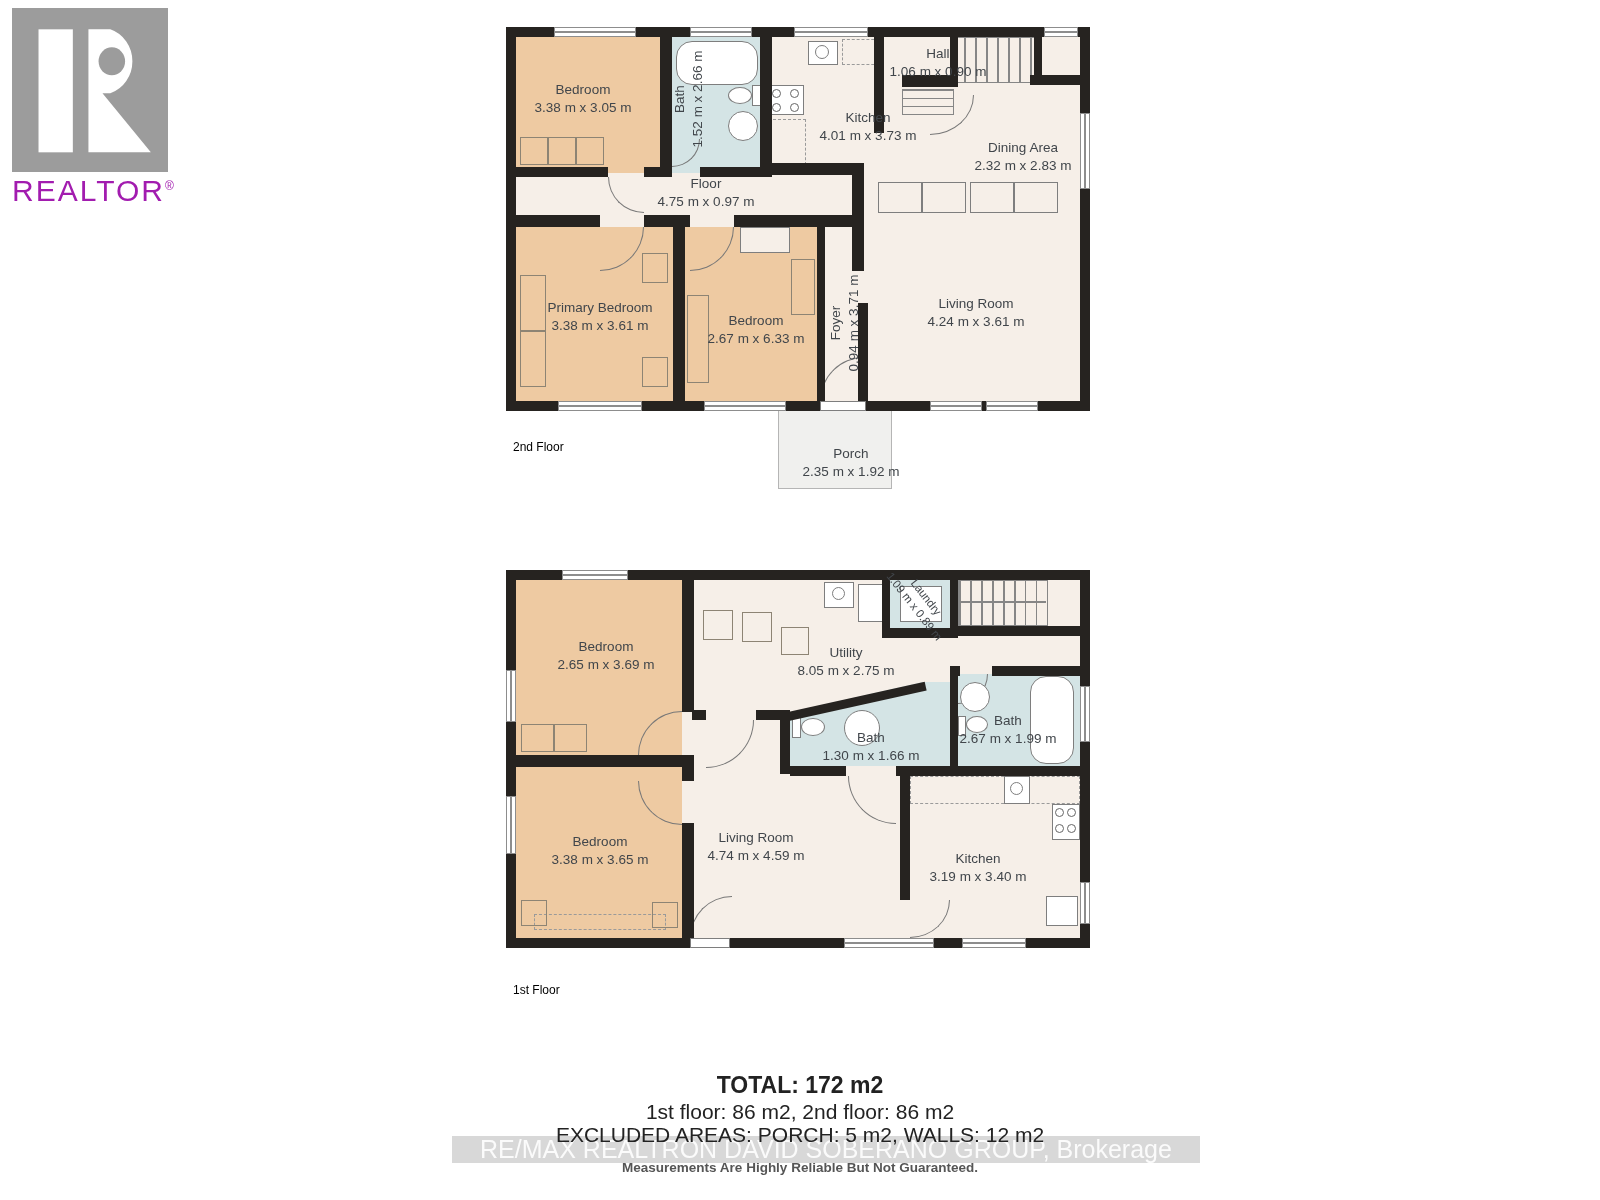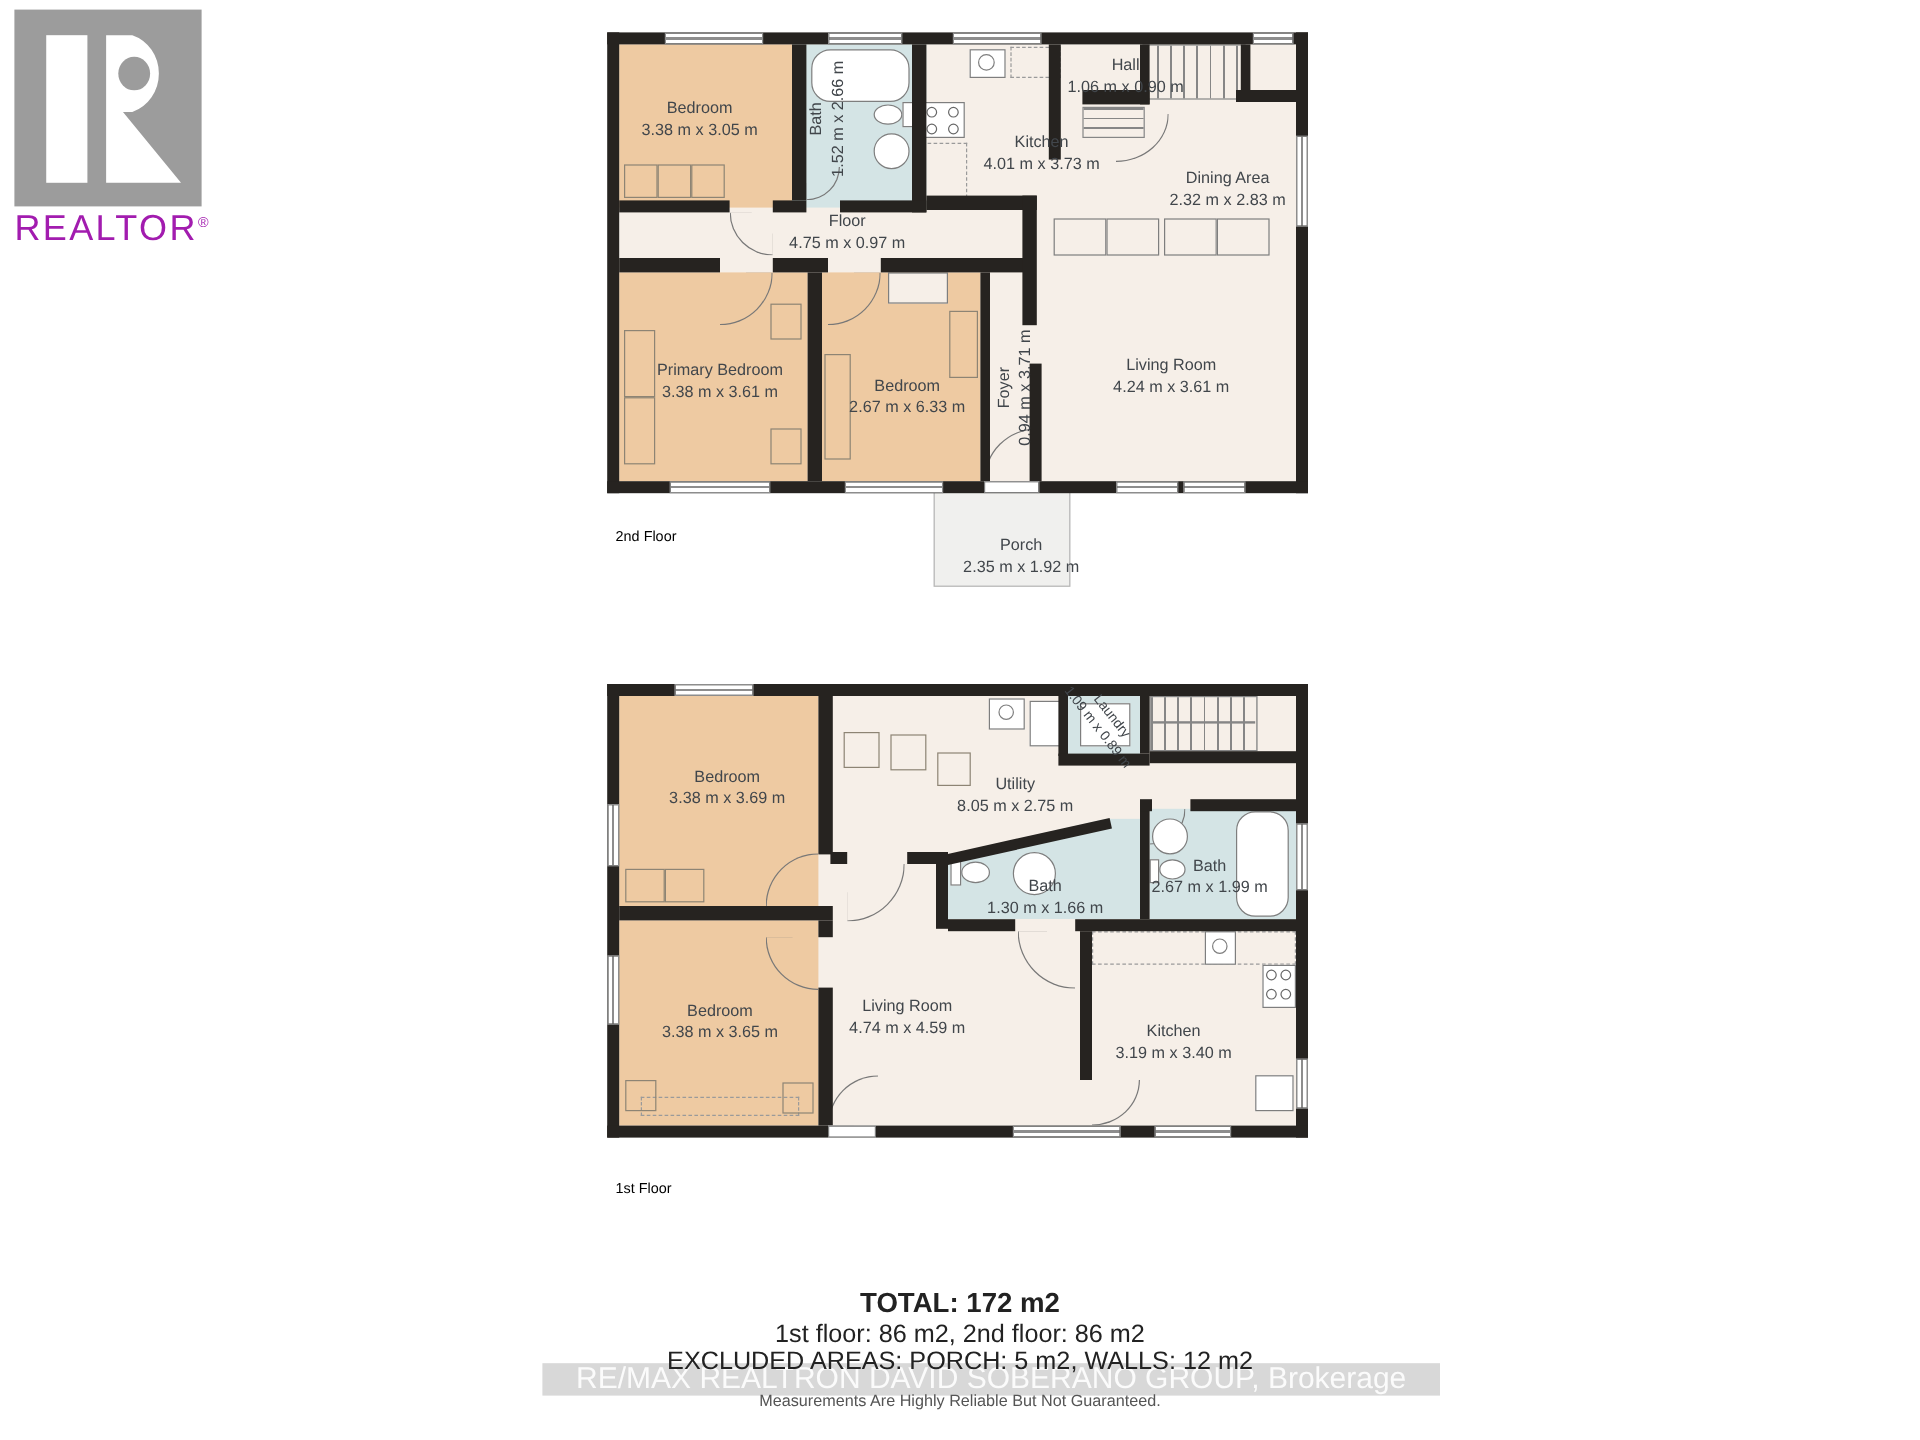--- a/index.html
+++ b/index.html
@@ -37,21 +37,21 @@
   .logo-text{position:absolute;left:12px;top:174px;width:200px;font-size:30px;letter-spacing:2px;
              color:#a21caf;font-weight:400;}
   .logo-text sup{font-size:12px;}
   .sum{position:absolute;left:400px;width:800px;text-align:center;z-index:6;color:#222;}
   .sum-total{top:1072px;font-size:23px;font-weight:bold;}
   .sum-floors{top:1100px;font-size:21px;}
   .sum-excluded{top:1123px;font-size:21px;}
   .watermark{position:absolute;left:452px;top:1136px;width:748px;height:27px;background:#d8d8d8;
              color:#fbfbfb;font-size:25px;line-height:27px;text-align:center;white-space:nowrap;
              overflow:hidden;z-index:5;}
-  .disclaimer{top:1160px;font-size:13.5px;color:#555;font-weight:normal;}
+  .disclaimer{top:1160px;font-size:13.5px;color:#555;font-weight:bold;}
 </style>
 </head>
 <body>
 
 <div class="logo-box">
   <svg viewBox="0 0 100 100" width="156" height="164" preserveAspectRatio="none">
     <rect x="17" y="13" width="22" height="75" fill="#ffffff"></rect>
     <path d="M49 13 L63 13 A20.5 20.5 0 0 1 63 52 L58 52 L89 88 L49 88 Z" fill="#ffffff"></path>
     <circle cx="64" cy="32.5" r="8.5" fill="#9c9c9c"></circle>
   </svg>
@@ -272,21 +272,21 @@
   <div class="fx" style="left:540px;top:326px;width:32px;height:30px;"></div>
 
   <div class="fur" style="left:15px;top:154px;width:33px;height:28px;"></div>
   <div class="fur" style="left:48px;top:154px;width:33px;height:28px;"></div>
   <div class="dash" style="left:28px;top:344px;width:132px;height:16px;"></div>
   <div class="fur" style="left:15px;top:330px;width:26px;height:26px;"></div>
   <div class="fur" style="left:146px;top:332px;width:26px;height:26px;"></div>
 
   <div class="lbl" style="left:100px;top:86px;">
     <span>Bedroom</span>
-    <span>3.38 m x 3.69 m</span>
+    <span>2.65 m x 3.69 m</span>
   </div>
   <div class="lbl" style="left:340px;top:92px;">
     <span>Utility</span>
     <span>8.05 m x 2.75 m</span>
   </div>
   <div class="lbl rot" style="left:414px;top:32px;">
     <span>Laundry</span>
     <span>1.09 m x 0.89 m</span>
   </div>
   <div class="lbl" style="left:365px;top:177px;">

